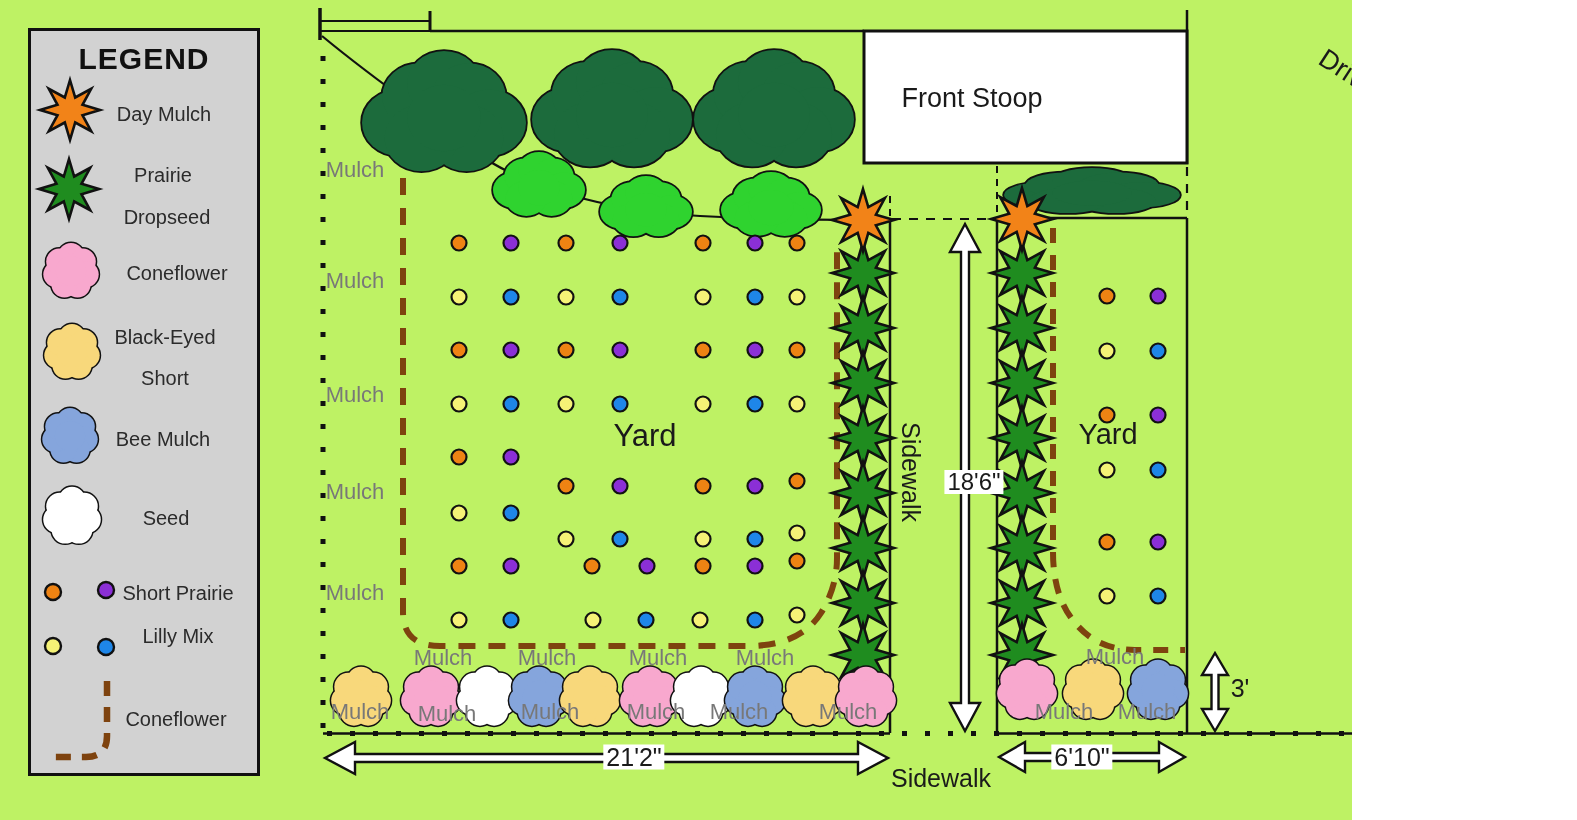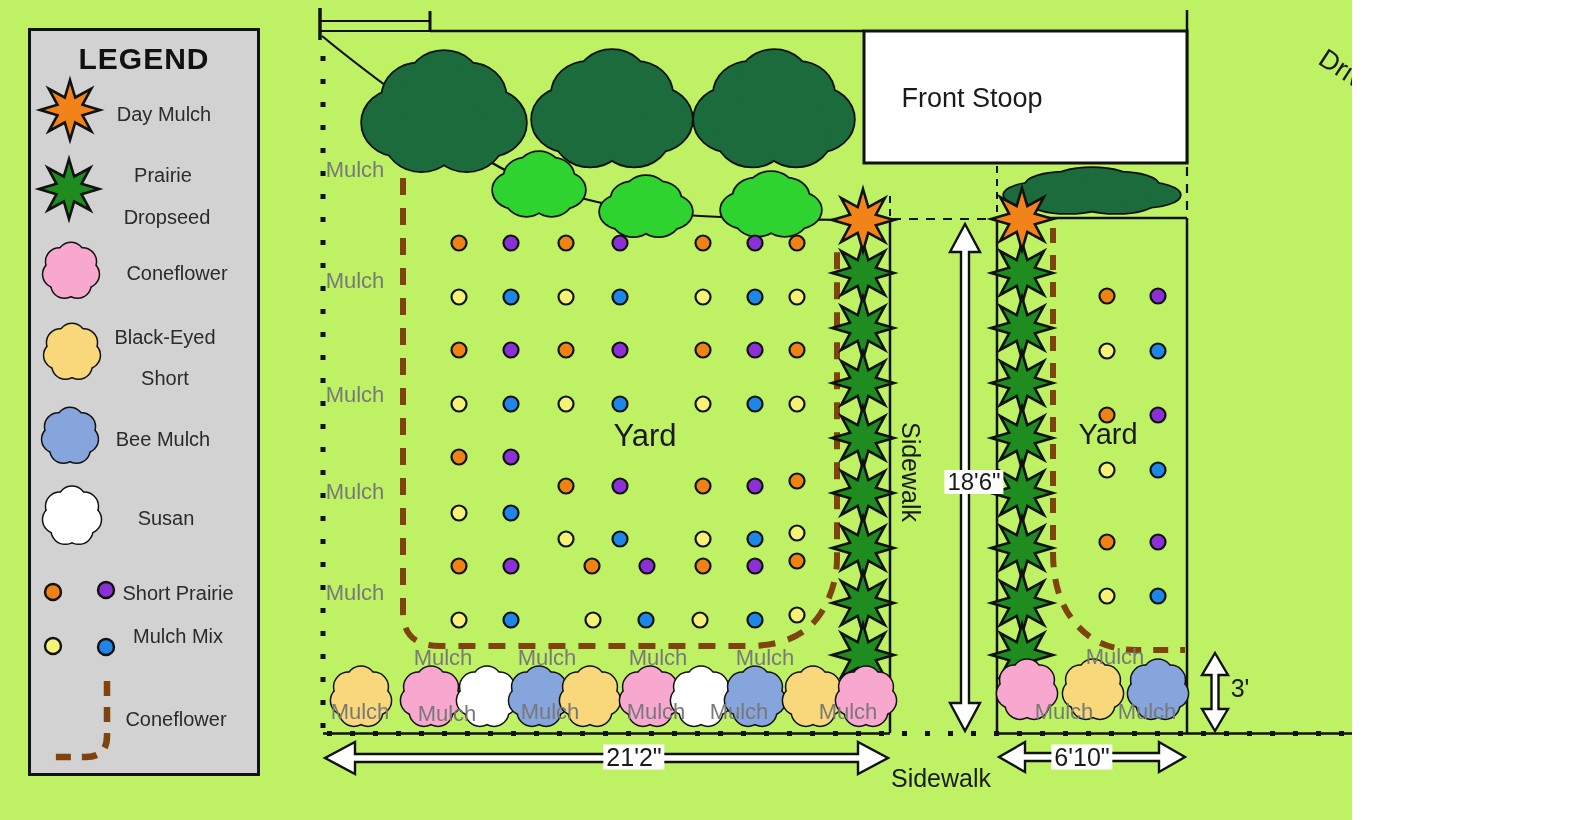--- a/index.html
+++ b/index.html
@@ -612,23 +612,23 @@
   </svg>
 
   <div id="legend-title" style="left:144px;top:42px;">LEGEND</div>
   <div class="legend-line" style="left:164px;top:103px;">Day Mulch</div>
   <div class="legend-line" style="left:163px;top:164px;">Prairie</div>
   <div class="legend-line" style="left:167px;top:206px;text-align:right;">Dropseed</div>
   <div class="legend-line" style="left:177px;top:262px;">Coneflower</div>
   <div class="legend-line" style="left:165px;top:326px;">Black-Eyed</div>
   <div class="legend-line" style="left:165px;top:367px;">Short</div>
   <div class="legend-line" style="left:163px;top:428px;">Bee Mulch</div>
-  <div class="legend-line" style="left:166px;top:507px;">Susan</div>
+  <div class="legend-line" style="left:166px;top:507px;">Seed</div>
   <div class="legend-line" style="left:178px;top:582px;">Short Prairie</div>
-  <div class="legend-line" style="left:178px;top:625px;">Mulch Mix</div>
+  <div class="legend-line" style="left:178px;top:625px;">Lilly Mix</div>
   <div class="legend-line" style="left:176px;top:708px;">Coneflower</div>
 
   <div class="lbl" style="left:972px;top:98px;font-size:27px;">Front Stoop</div>
   <div class="lbl rot33" style="left:1368px;top:86px;font-size:27px;">Driveway</div>
   <div class="lbl" style="left:645px;top:435px;font-size:31px;">Yard</div>
   <div class="lbl" style="left:1108px;top:434px;font-size:29px;">Yard</div>
   <div class="lbl rot90" style="left:910px;top:472px;font-size:25px;">Sidewalk</div>
   <div class="lbl" style="left:941px;top:778px;font-size:25px;">Sidewalk</div>
 
   <div class="lbl whitebg" style="left:634px;top:757px;font-size:25px;">21'2"</div>

